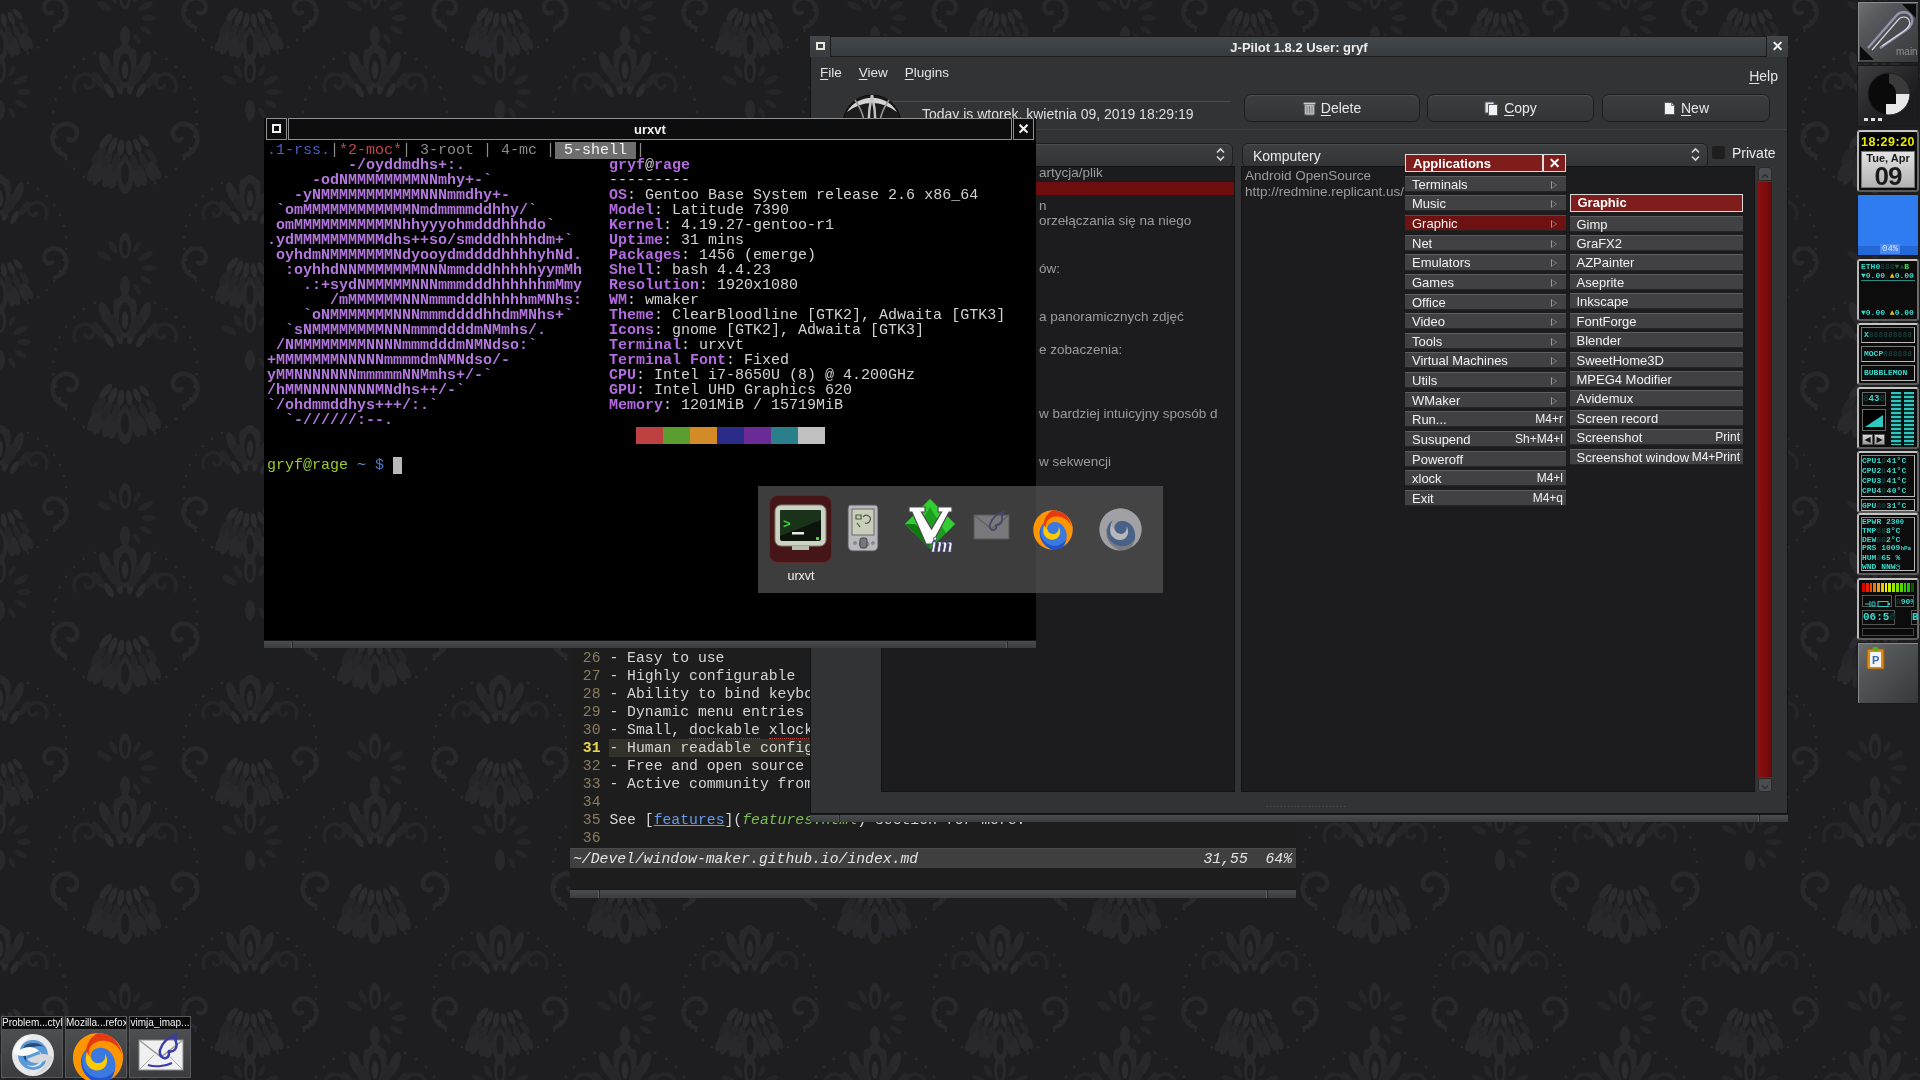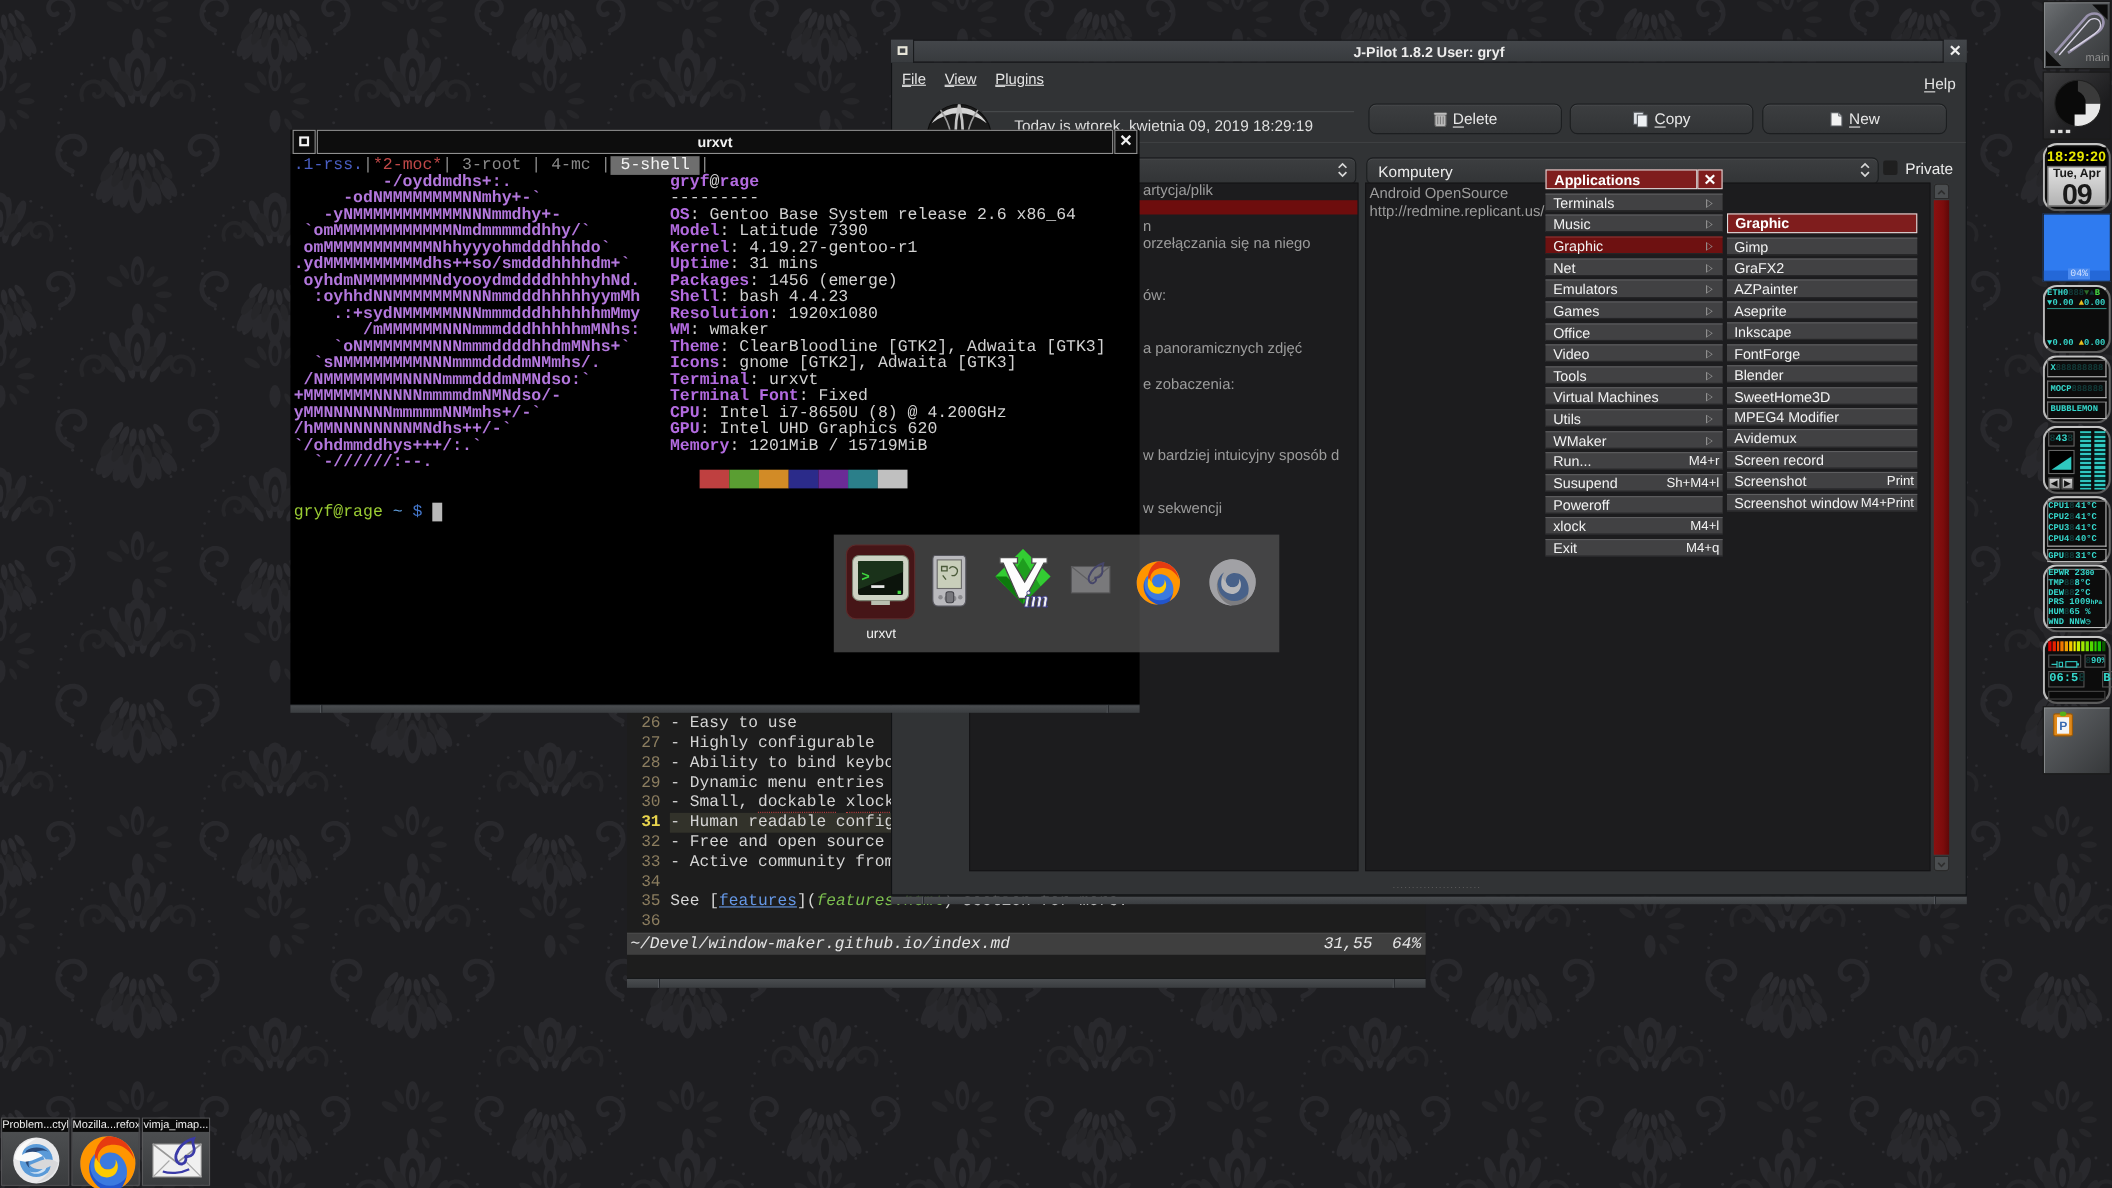--- a/index.html
+++ b/index.html
@@ -22,21 +22,21 @@
 #vimstatus .r{position:absolute;right:4px;top:0;}
 #vimrb{left:0;top:569px;width:726px;height:9px;}
 
 #jp{left:810px;top:35.5px;width:978px;height:786.5px;z-index:20;}
 #jp .tb{position:absolute;left:0;top:0;width:978px;height:21.5px;background:linear-gradient(#43464a,#383b3e);border:1px solid #191b1d;}
 #jp .tbl{position:absolute;left:0;top:0;width:21px;height:21.5px;background:linear-gradient(#43464a,#383b3e);border-right:1px solid #191b1d;}
 #jp .tbr{position:absolute;right:0;top:0;width:22px;height:21.5px;background:linear-gradient(#43464a,#383b3e);border-left:1px solid #191b1d;}
 #jp .ttl{position:absolute;left:0;top:0;width:100%;text-align:center;font-size:13px;font-weight:bold;color:#ececec;line-height:21px;}
 #jp .body{position:absolute;left:0;top:21.5px;width:978px;height:757px;background:#313335;border:1px solid #101214;border-top:none;}
 #jp .rb{position:absolute;left:0;top:778.5px;width:978px;height:8px;}
-.mi{position:relative;display:inline-block;margin-right:17px;color:#e4e4e4;font-size:13.5px;text-decoration:underline;}
+.mi{position:relative;display:inline-block;margin-right:17px;color:#e4e4e4;font-size:13.5px;}
 .ul{text-decoration:underline;text-underline-offset:2px;}
 .btn{position:absolute;height:28px;background:linear-gradient(#3c3e40,#323436);border:1px solid #1c1e20;border-radius:7px;color:#e8e8e8;font-size:14px;text-align:center;box-shadow:inset 0 1px 0 #4b4d4f;}
 .combo{position:absolute;height:25px;background:linear-gradient(#3c3e40,#323436);border:1px solid #1c1e20;border-radius:6px;color:#ececec;font-size:14px;box-shadow:inset 0 1px 0 #4b4d4f;}
 .pane{position:absolute;background:#1c1c1e;border:1px solid #141416;overflow:hidden;}
 .pane .t{position:absolute;left:2px;color:#9c9c9c;font-size:13.5px;white-space:nowrap;}
 
 #term{left:264px;top:117.5px;width:771.5px;height:530.5px;z-index:30;}
 #term .tbar{position:absolute;left:0;top:0;width:771.5px;height:22.5px;background:#0a0a0a;}
 #term .tbox{position:absolute;top:0;height:22.5px;background:#0d0d0d;border:1px solid #8f8f8f;}
 #term .content{position:absolute;left:0;top:22.5px;width:771.5px;height:499.5px;background:#000;}
@@ -59,21 +59,21 @@
 .mtitle{position:absolute;background:#7f1d1d;border:1px solid #dcdcdc;color:#fff;font-weight:bold;font-size:13px;}
 .mitem{position:absolute;background:#414143;border-top:1px solid #5e5e60;border-bottom:1px solid #242426;color:#f2f2f2;font-size:13px;padding-left:7px;white-space:nowrap;}
 .mitem .sc{position:absolute;right:3px;font-size:12px;}
 .mitem .ar{position:absolute;right:5px;top:4px;width:0;height:0;border:4.5px solid transparent;border-left:6px solid #9a9a9a;}
 .mitem .ar:after{content:"";position:absolute;left:-5.5px;top:-3px;width:0;height:0;border:3px solid transparent;border-left:4px solid #414143;}
 .mhl{background:#6e1111;border-top:1px solid #8a3434;}
 .mhl .ar:after{border-left-color:#6e1111;}
 
 .tile{position:absolute;left:1857px;width:62px;height:62px;}
 .tgrey{background:linear-gradient(135deg,#6e7174 0%,#55585b 30%,#36383a 100%);border:1px solid #1a1a1a;box-shadow:inset 1px 1px 0 #8a8d90;}
-.tmetal{background:#0c0c0c;border:2px solid;border-color:#c4c4c4 #6a6a6a #5a5a5a #b8b8b8;border-radius:13px;}
+.tmetal{background:#0c0c0c;border:2px solid;border-color:#c4c4c4 #6a6a6a #5a5a5a #b8b8b8;border-radius:3px;}
 .lcd{color:#35d8cc;font-family:"Liberation Mono",monospace;font-weight:bold;}
 .ghost{color:#123c3a;}
 
 .mw{position:absolute;top:1016px;width:62px;height:62px;background:linear-gradient(#515355,#3a3c3e);border:1px solid #58585a;}
 .mw .lbl{position:absolute;left:0;top:0;width:100%;height:12px;background:#0a0a0a;color:#f0f0f0;font-size:10px;line-height:12px;text-align:center;white-space:nowrap;overflow:hidden;}
 </style></head>
 <body>
 <svg id="wall" class="abs" width="1920" height="1080">
     <defs>
       <g id="kmed">

